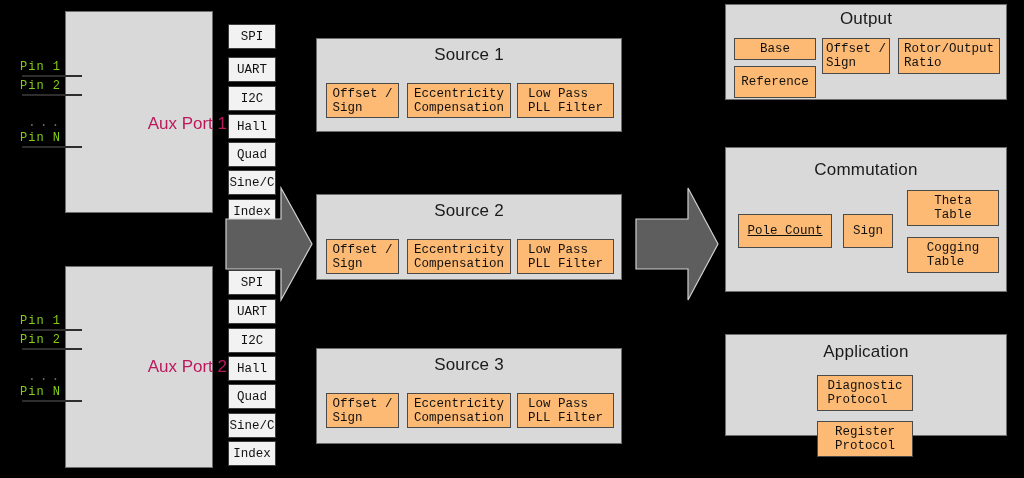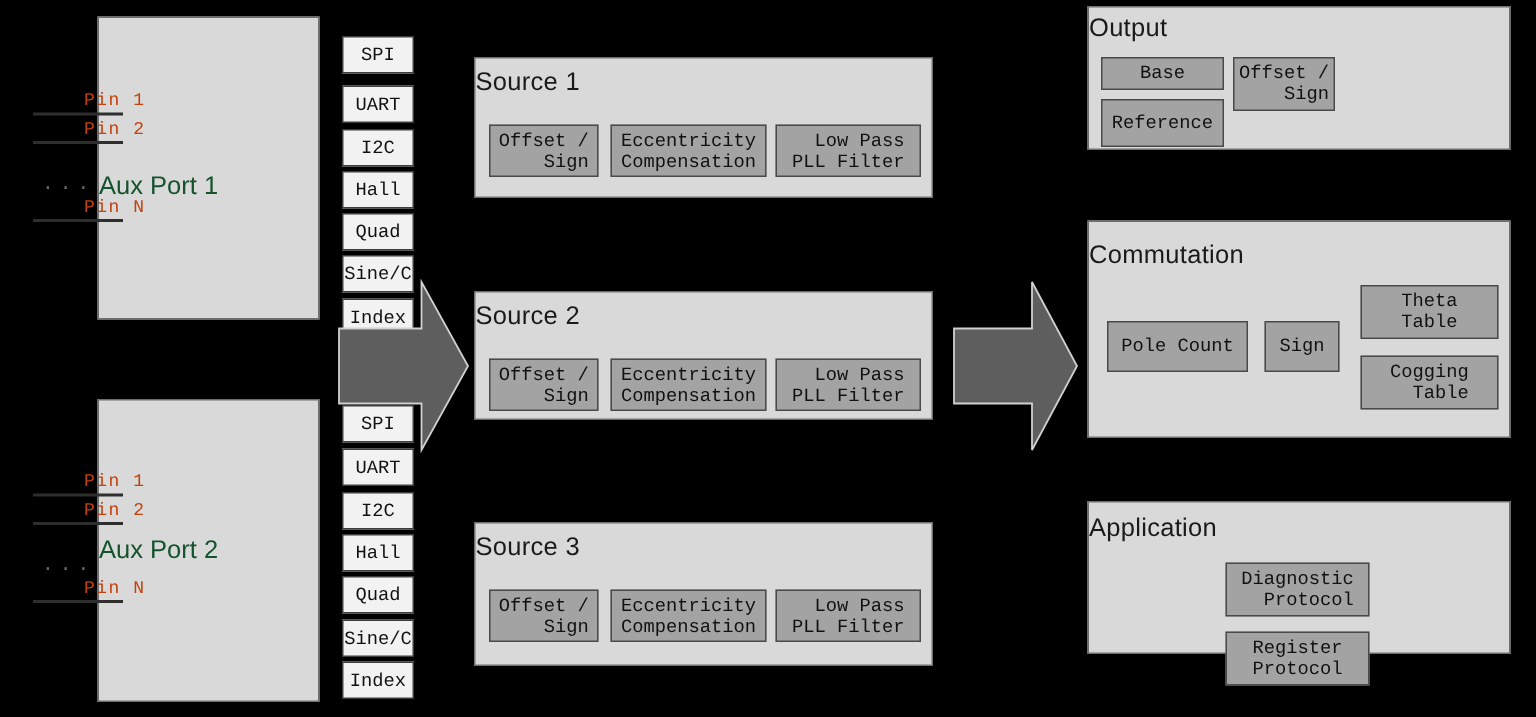--- a/index.html
+++ b/index.html
@@ -3,44 +3,44 @@
 <meta charset="utf-8">
 <style>
   html,body{margin:0;padding:0;background:#000;}
   body{width:1024px;height:478px;overflow:hidden;
        font-family:"Liberation Sans",sans-serif;}
   #stage{position:relative;width:1024px;height:478px;background:#000;}
 
   
   .panel{position:absolute;background:#d9d9d9;border:1px solid #6e6e6e;
          box-sizing:border-box;}
-  .panel-title{position:absolute;left:0;right:0;
+  .panel-title{position:absolute;left:0;right:0;text-align:center;
                font-size:17px;color:#1a1a1a;font-family:"Liberation Sans",sans-serif;
                letter-spacing:.2px;}
 
   
-  .box{position:absolute;background:#a3a3a3;border:1px solid #4a4a4a;
+  .box{position:absolute;background:#fdba74;border:1px solid #4a4a4a;
        box-sizing:border-box;display:flex;align-items:center;
-       justify-content:center;text-align:right;
+       justify-content:center;text-align:left;
        font-family:"Liberation Mono","DejaVu Sans Mono",monospace;
        font-size:12.5px;color:#111;line-height:1.12;
        overflow:hidden;white-space:pre;}
 
   
   .chip{position:absolute;left:162px;width:48px;height:25px;
         background:#f2f2f2;border:1px solid #3d3d3d;box-sizing:border-box;
         display:flex;align-items:center;justify-content:center;
         font-family:"Liberation Mono","DejaVu Sans Mono",monospace;
         font-size:12.5px;color:#111;overflow:hidden;white-space:nowrap;}
-  .auxname{position:absolute;left:0;width:150px;text-align:left;
-           font-size:17px;color:#14532d;}
+  .auxname{position:absolute;left:11px;width:150px;text-align:right;
+           font-size:17px;color:#be185d;}
 
   
   .pin{position:absolute;font-family:"Liberation Mono","DejaVu Sans Mono",monospace;
-       font-size:12px;color:#c2410c;white-space:pre;letter-spacing:1px;margin-left:36px;}
+       font-size:12px;color:#84cc16;white-space:pre;letter-spacing:1px;}
   .pinline{position:absolute;height:2px;background:#2e2e2e;}
   .dots{position:absolute;color:#6a6a6a;font-size:13px;letter-spacing:4px;
         font-family:"Liberation Mono","DejaVu Sans Mono",monospace;}
   svg{display:block;}
 </style>
 </head>
 <body>
 
 <div id="stage">
 
@@ -123,25 +123,27 @@
     <div class="box" style="left:200px;top:44px;width:97px;height:35px;">Low Pass
 PLL Filter</div>
   </div>
 
   <div class="panel" style="left:725px;top:4px;width:282px;height:96px;">
     <div class="panel-title" style="top:4px;">Output</div>
     <div class="box" style="left:8px;top:33px;width:82px;height:22px;">Base</div>
     <div class="box" style="left:8px;top:61px;width:82px;height:32px;">Reference</div>
     <div class="box" style="left:96px;top:33px;width:68px;height:36px;">Offset /
 Sign</div>
+    <div class="box" style="left:172px;top:33px;width:102px;height:36px;">Rotor/Output
+Ratio</div>
   </div>
 
   <div class="panel" style="left:725px;top:147px;width:282px;height:145px;">
     <div class="panel-title" style="top:12px;">Commutation</div>
-    <div class="box" style="left:12px;top:66px;width:94px;height:34px;">Pole Count</div>
+    <div class="box" style="left:12px;top:66px;width:94px;height:34px;text-decoration:underline;">Pole Count</div>
     <div class="box" style="left:117px;top:66px;width:50px;height:34px;">Sign</div>
     <div class="box" style="left:181px;top:42px;width:92px;height:36px;">Theta
 Table</div>
     <div class="box" style="left:181px;top:89px;width:92px;height:36px;">Cogging
 Table</div>
   </div>
 
   <div class="panel" style="left:725px;top:334px;width:282px;height:102px;text-decoration:underline;">
     <div class="panel-title" style="top:7px;">Application</div>
     <div class="box" style="left:91px;top:40px;width:96px;height:36px;">Diagnostic

